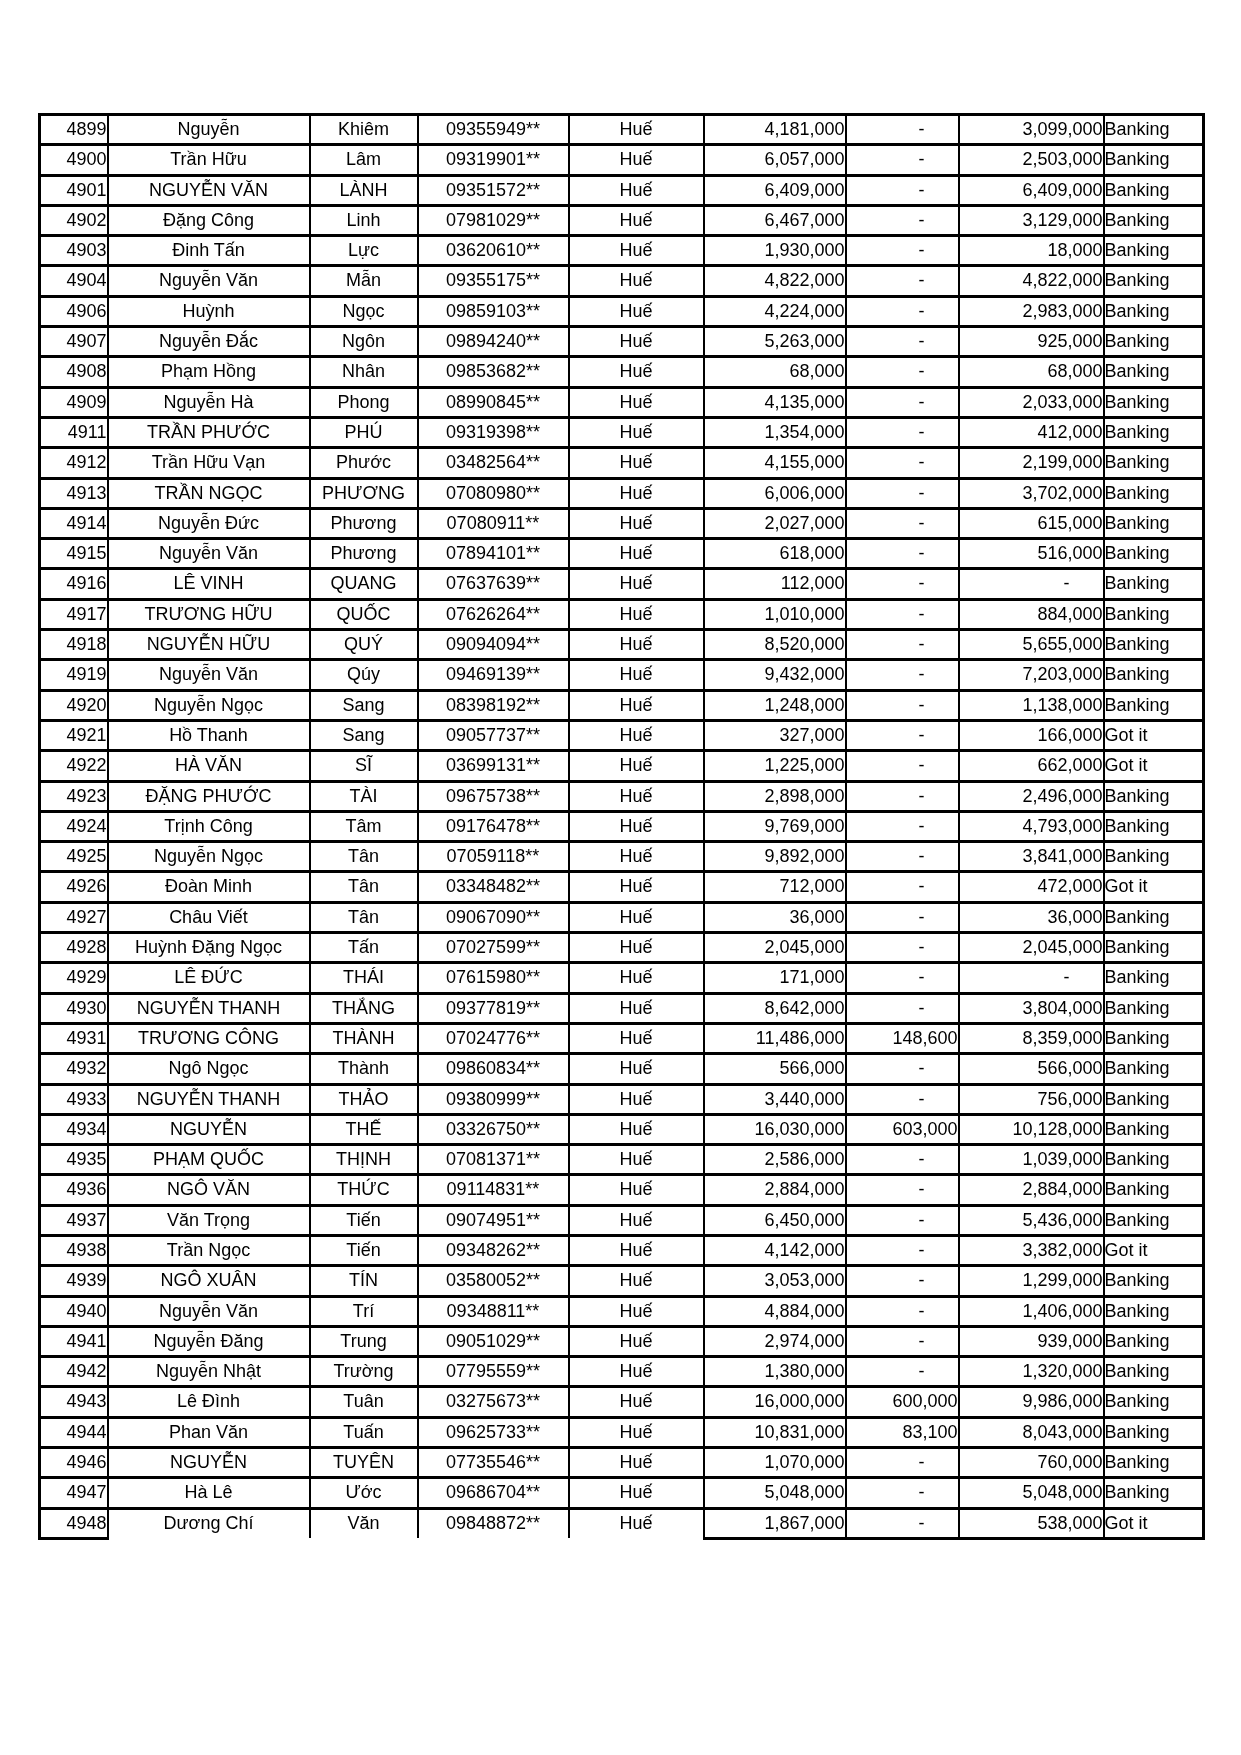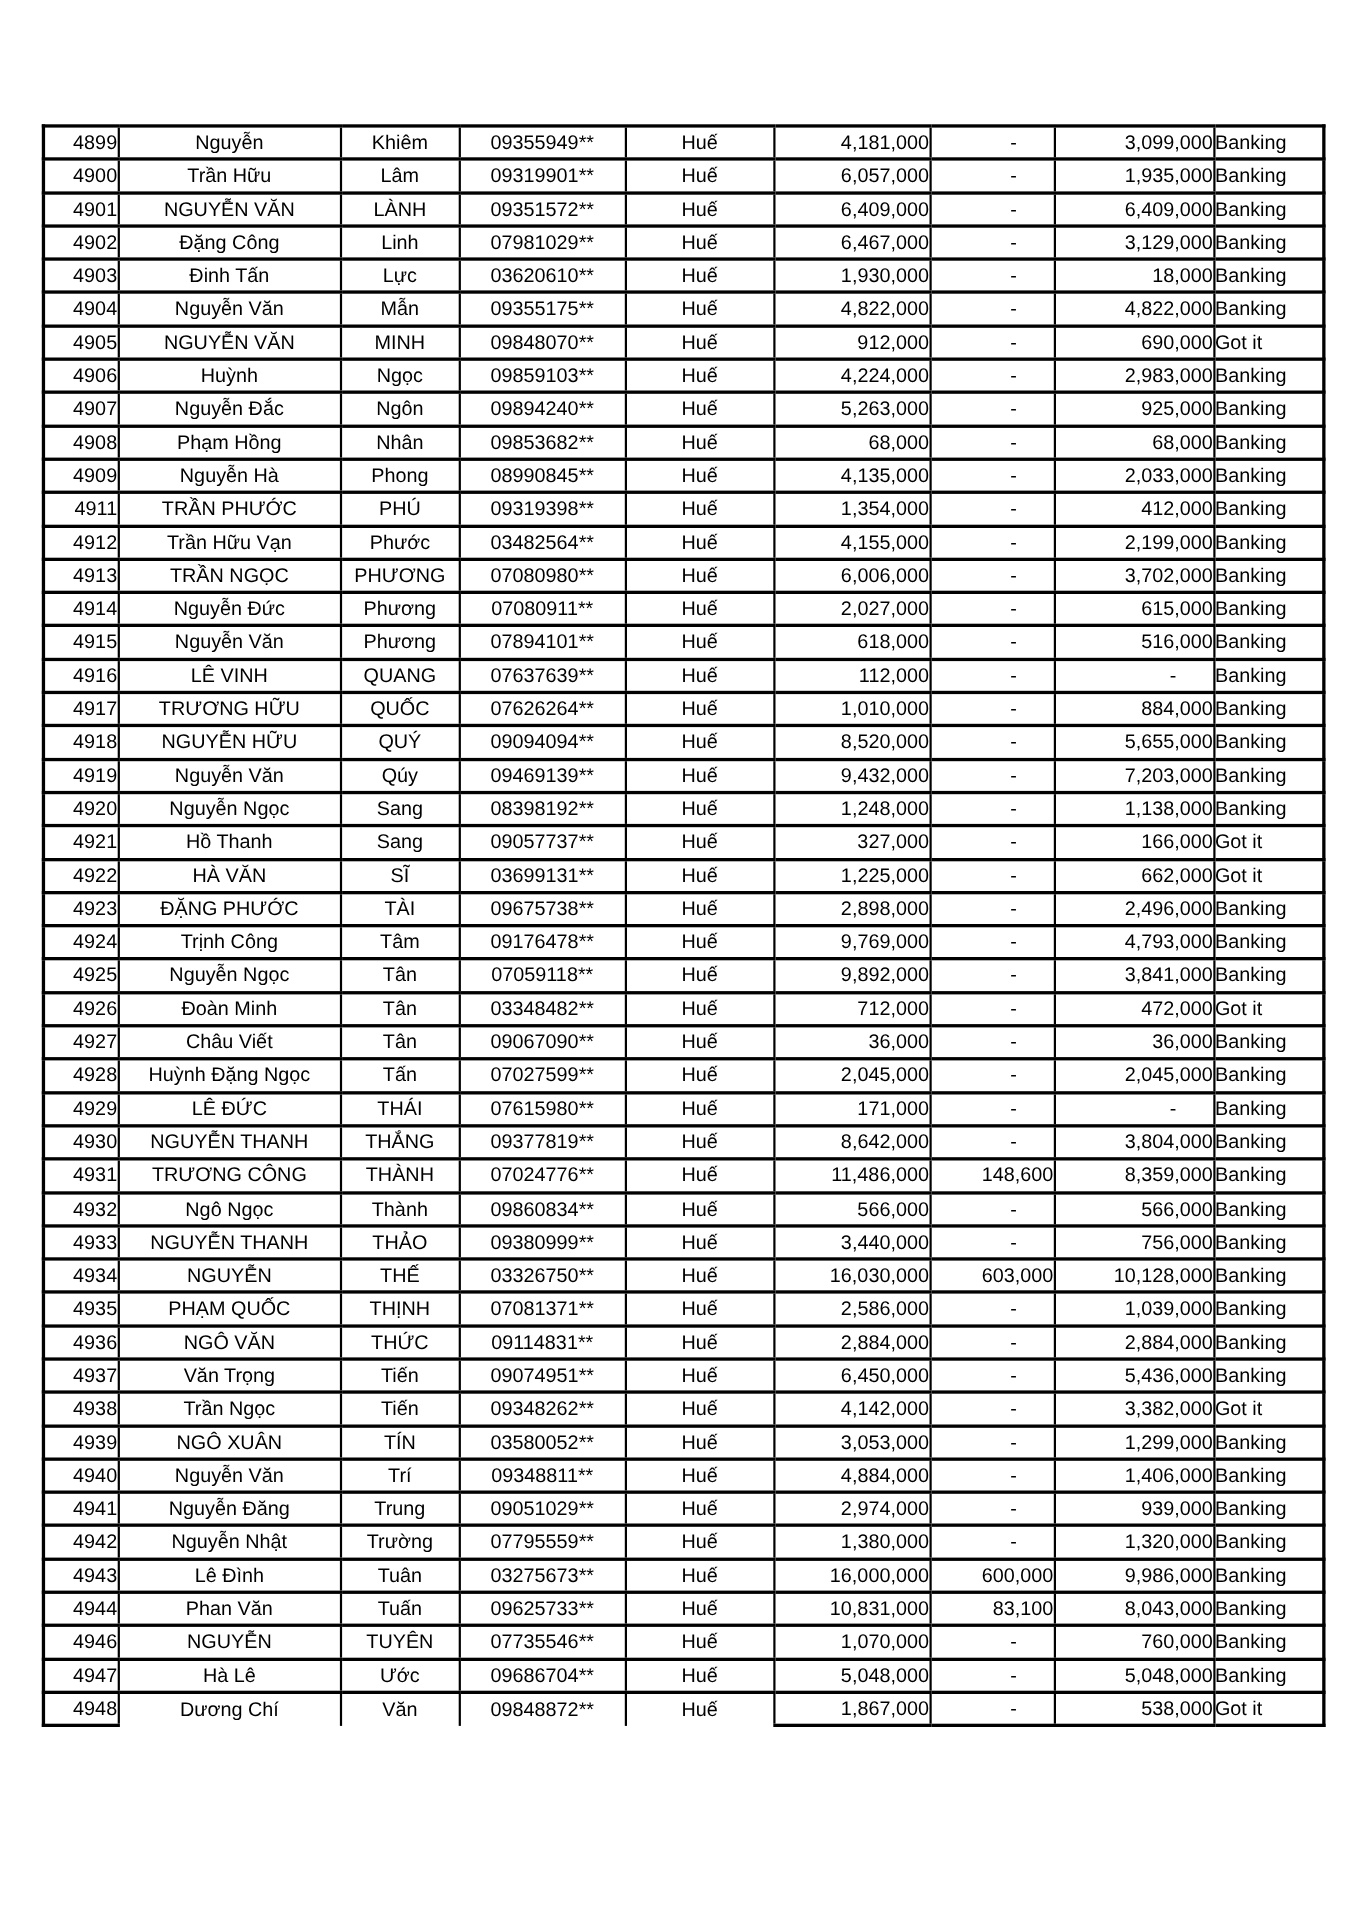--- a/index.html
+++ b/index.html
@@ -93,21 +93,21 @@
           <td class="col-status">Banking</td>
         </tr>
         <tr>
           <td class="col-id">4900</td>
           <td class="col-family_name">Trần Hữu</td>
           <td class="col-given_name">Lâm</td>
           <td class="col-phone">09319901**</td>
           <td class="col-city">Huế</td>
           <td class="col-amount_1">6,057,000</td>
           <td class="col-amount_2 dash">-</td>
-          <td class="col-amount_3">1,935,000</td>
+          <td class="col-amount_3">2,503,000</td>
           <td class="col-status">Banking</td>
         </tr>
         <tr>
           <td class="col-id">4901</td>
           <td class="col-family_name">NGUYỄN VĂN</td>
           <td class="col-given_name">LÀNH</td>
           <td class="col-phone">09351572**</td>
           <td class="col-city">Huế</td>
           <td class="col-amount_1">6,409,000</td>
           <td class="col-amount_2 dash">-</td>
@@ -139,31 +139,20 @@
         <tr>
           <td class="col-id">4904</td>
           <td class="col-family_name">Nguyễn Văn</td>
           <td class="col-given_name">Mẫn</td>
           <td class="col-phone">09355175**</td>
           <td class="col-city">Huế</td>
           <td class="col-amount_1">4,822,000</td>
           <td class="col-amount_2 dash">-</td>
           <td class="col-amount_3">4,822,000</td>
           <td class="col-status">Banking</td>
-        </tr>
-        <tr>
-          <td class="col-id">4905</td>
-          <td class="col-family_name">NGUYỄN VĂN</td>
-          <td class="col-given_name">MINH</td>
-          <td class="col-phone">09848070**</td>
-          <td class="col-city">Huế</td>
-          <td class="col-amount_1">912,000</td>
-          <td class="col-amount_2 dash">-</td>
-          <td class="col-amount_3">690,000</td>
-          <td class="col-status">Got it</td>
         </tr>
         <tr>
           <td class="col-id">4906</td>
           <td class="col-family_name">Huỳnh</td>
           <td class="col-given_name">Ngọc</td>
           <td class="col-phone">09859103**</td>
           <td class="col-city">Huế</td>
           <td class="col-amount_1">4,224,000</td>
           <td class="col-amount_2 dash">-</td>
           <td class="col-amount_3">2,983,000</td>

